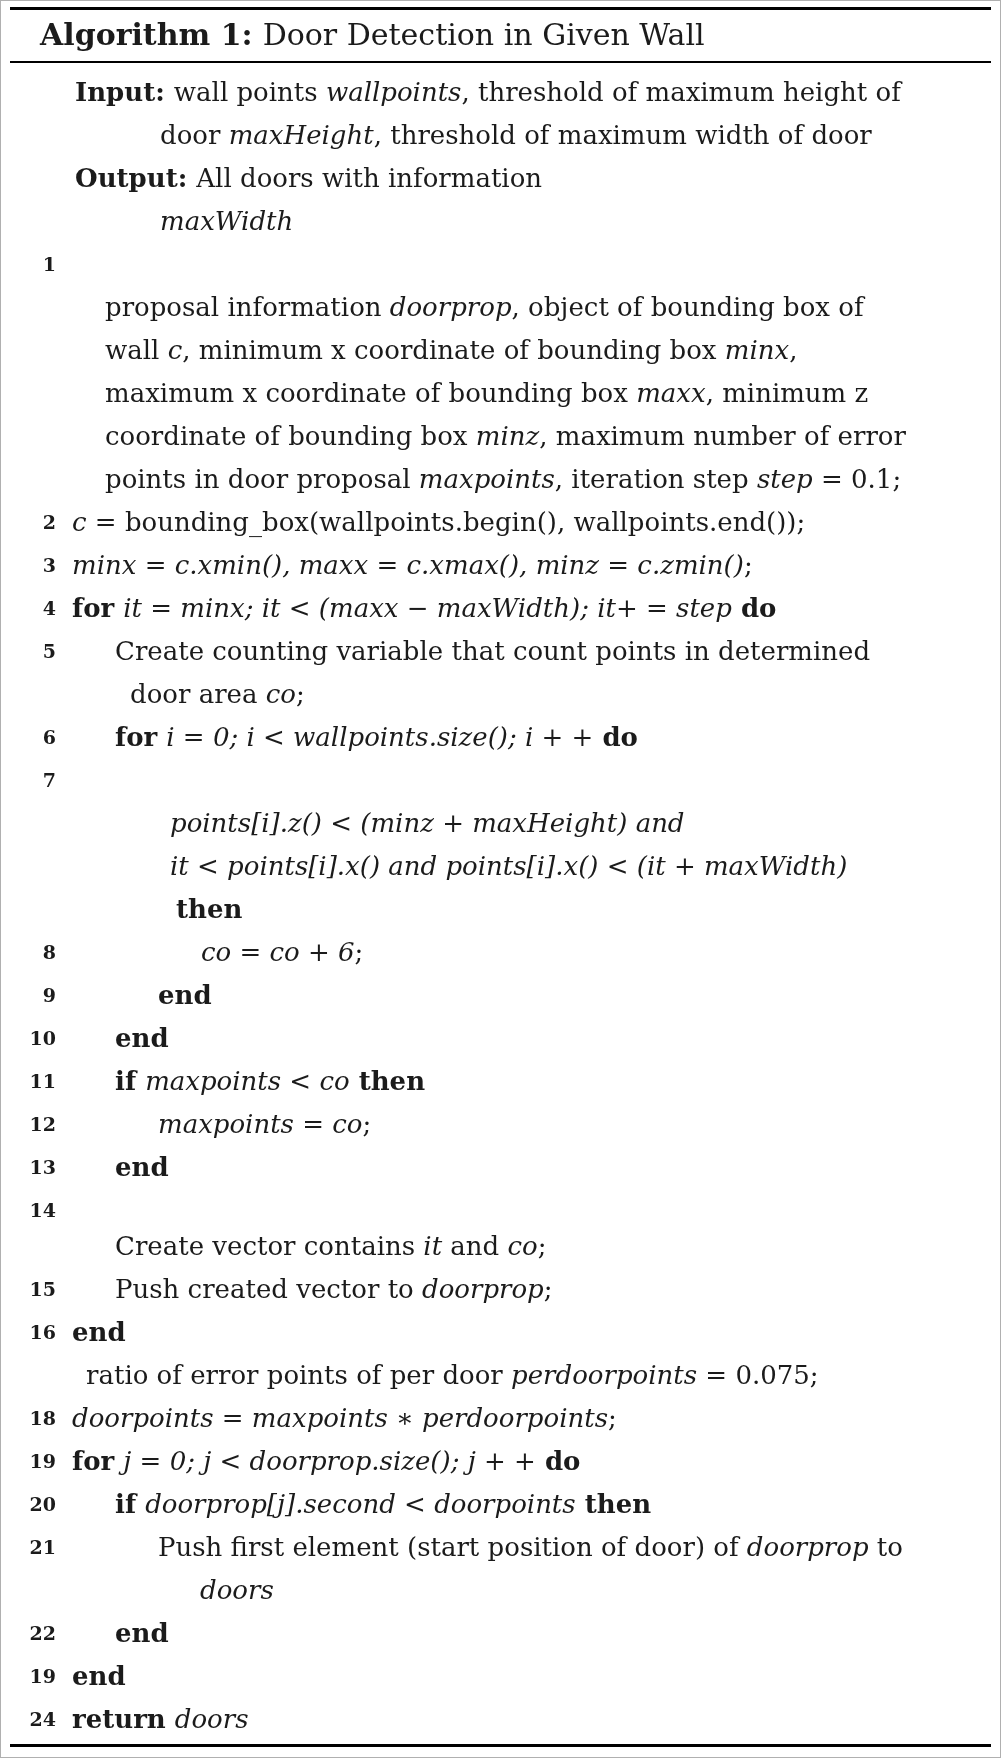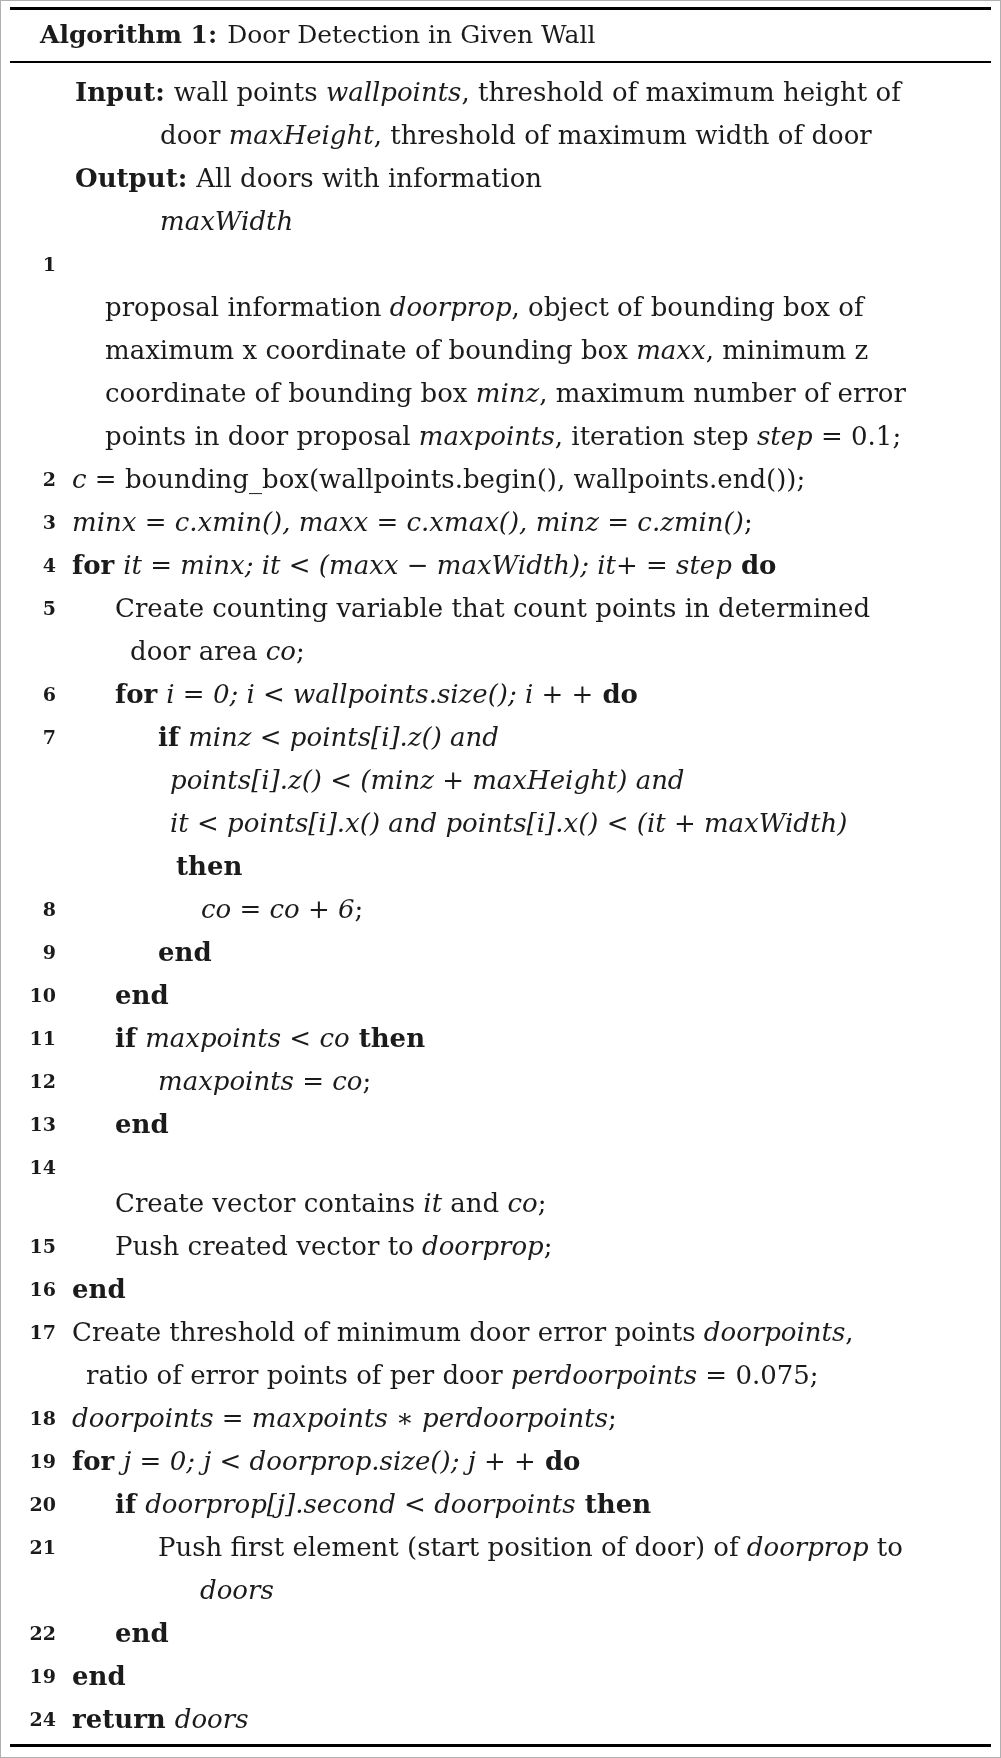--- a/index.html
+++ b/index.html
@@ -14,21 +14,21 @@
     padding: 6px 9px 10px 9px;
     display: flex;
     flex-direction: column;
     overflow: hidden;
   }
 
   .rule-heavy { border-top: 3px solid #000000; }
   .rule-light { border-top: 2px solid #000000; }
 
   .caption {
-    font-size: 25px;
+    font-size: 30px;
     line-height: 34px;
     padding: 8px 0 9px 30px;
     white-space: nowrap;
   }
   .caption .label { font-weight: 700; margin-right: 10px; }
 
   .algo-body {
     flex: 1;
     padding-top: 8px;
     font-size: 26px;
@@ -82,20 +82,24 @@
       </div>
       <div class="line">
         <span class="num">1</span>
       </div>
       <div class="line">
         <span class="num"></span>
         <span class="content" style="padding-left: 33px;"><span class="seg-n">proposal information </span><span class="seg-i">doorprop</span><span class="seg-n">, object of bounding box of</span></span>
       </div>
       <div class="line">
         <span class="num"></span>
+        <span class="content" style="padding-left: 33px;"><span class="seg-n">wall </span><span class="seg-i">c</span><span class="seg-n">, minimum x coordinate of bounding box </span><span class="seg-i">minx</span><span class="seg-n">,</span></span>
+      </div>
+      <div class="line">
+        <span class="num"></span>
         <span class="content" style="padding-left: 33px;"><span class="seg-n">maximum x coordinate of bounding box </span><span class="seg-i">maxx</span><span class="seg-n">, minimum z</span></span>
       </div>
       <div class="line">
         <span class="num"></span>
         <span class="content" style="padding-left: 33px;"><span class="seg-n">coordinate of bounding box </span><span class="seg-i">minz</span><span class="seg-n">, maximum number of error</span></span>
       </div>
       <div class="line">
         <span class="num"></span>
         <span class="content" style="padding-left: 33px;"><span class="seg-n">points in door proposal </span><span class="seg-i">maxpoints</span><span class="seg-n">, iteration step </span><span class="seg-i">step</span><span class="seg-n"> = 0.1;</span></span>
       </div>
@@ -118,21 +122,20 @@
       <div class="line">
         <span class="num"></span>
         <span class="content" style="padding-left: 58px;"><span class="seg-n">door area </span><span class="seg-i">co</span><span class="seg-n">;</span></span>
       </div>
       <div class="line">
         <span class="num">6</span>
         <span class="content" style="padding-left: 43px;"><span class="seg-b">for </span><span class="seg-i">i = 0; i &lt; wallpoints.size(); i + +</span><span class="seg-b"> do</span></span>
       </div>
       <div class="line">
         <span class="num">7</span>
-        <span class="content" style="padding-left: 86px;"><span class="seg-b">if </span><span class="seg-i">minz &lt; points[i].z() and</span></span>
       </div>
       <div class="line">
         <span class="num"></span>
         <span class="content" style="padding-left: 98px;"><span class="seg-i">points[i].z() &lt; (minz + maxHeight) and</span></span>
       </div>
       <div class="line">
         <span class="num"></span>
         <span class="content" style="padding-left: 98px;"><span class="seg-i">it &lt; points[i].x() and points[i].x() &lt; (it + maxWidth)</span></span>
       </div>
       <div class="line">
@@ -167,24 +170,20 @@
         <span class="num">14</span>
         <span class="content" style="padding-left: 43px; margin-top: 36px;"><span class="seg-n">Create vector contains </span><span class="seg-i">it</span><span class="seg-n"> and </span><span class="seg-i">co</span><span class="seg-n">;</span></span>
       </div>
       <div class="line">
         <span class="num">15</span>
         <span class="content" style="padding-left: 43px;"><span class="seg-n">Push created vector to </span><span class="seg-i">doorprop</span><span class="seg-n">;</span></span>
       </div>
       <div class="line">
         <span class="num">16</span>
         <span class="content" style="padding-left: 0px;"><span class="seg-b">end</span></span>
-      </div>
-      <div class="line">
-        <span class="num">17</span>
-        <span class="content" style="padding-left: 0px;"><span class="seg-n">Create threshold of minimum door error points </span><span class="seg-i">doorpoints</span><span class="seg-n">,</span></span>
       </div>
       <div class="line">
         <span class="num"></span>
         <span class="content" style="padding-left: 14px;"><span class="seg-n">ratio of error points of per door </span><span class="seg-i">perdoorpoints</span><span class="seg-n"> = 0.075;</span></span>
       </div>
       <div class="line">
         <span class="num">18</span>
         <span class="content" style="padding-left: 0px;"><span class="seg-i">doorpoints = maxpoints ∗ perdoorpoints</span><span class="seg-n">;</span></span>
       </div>
       <div class="line">

